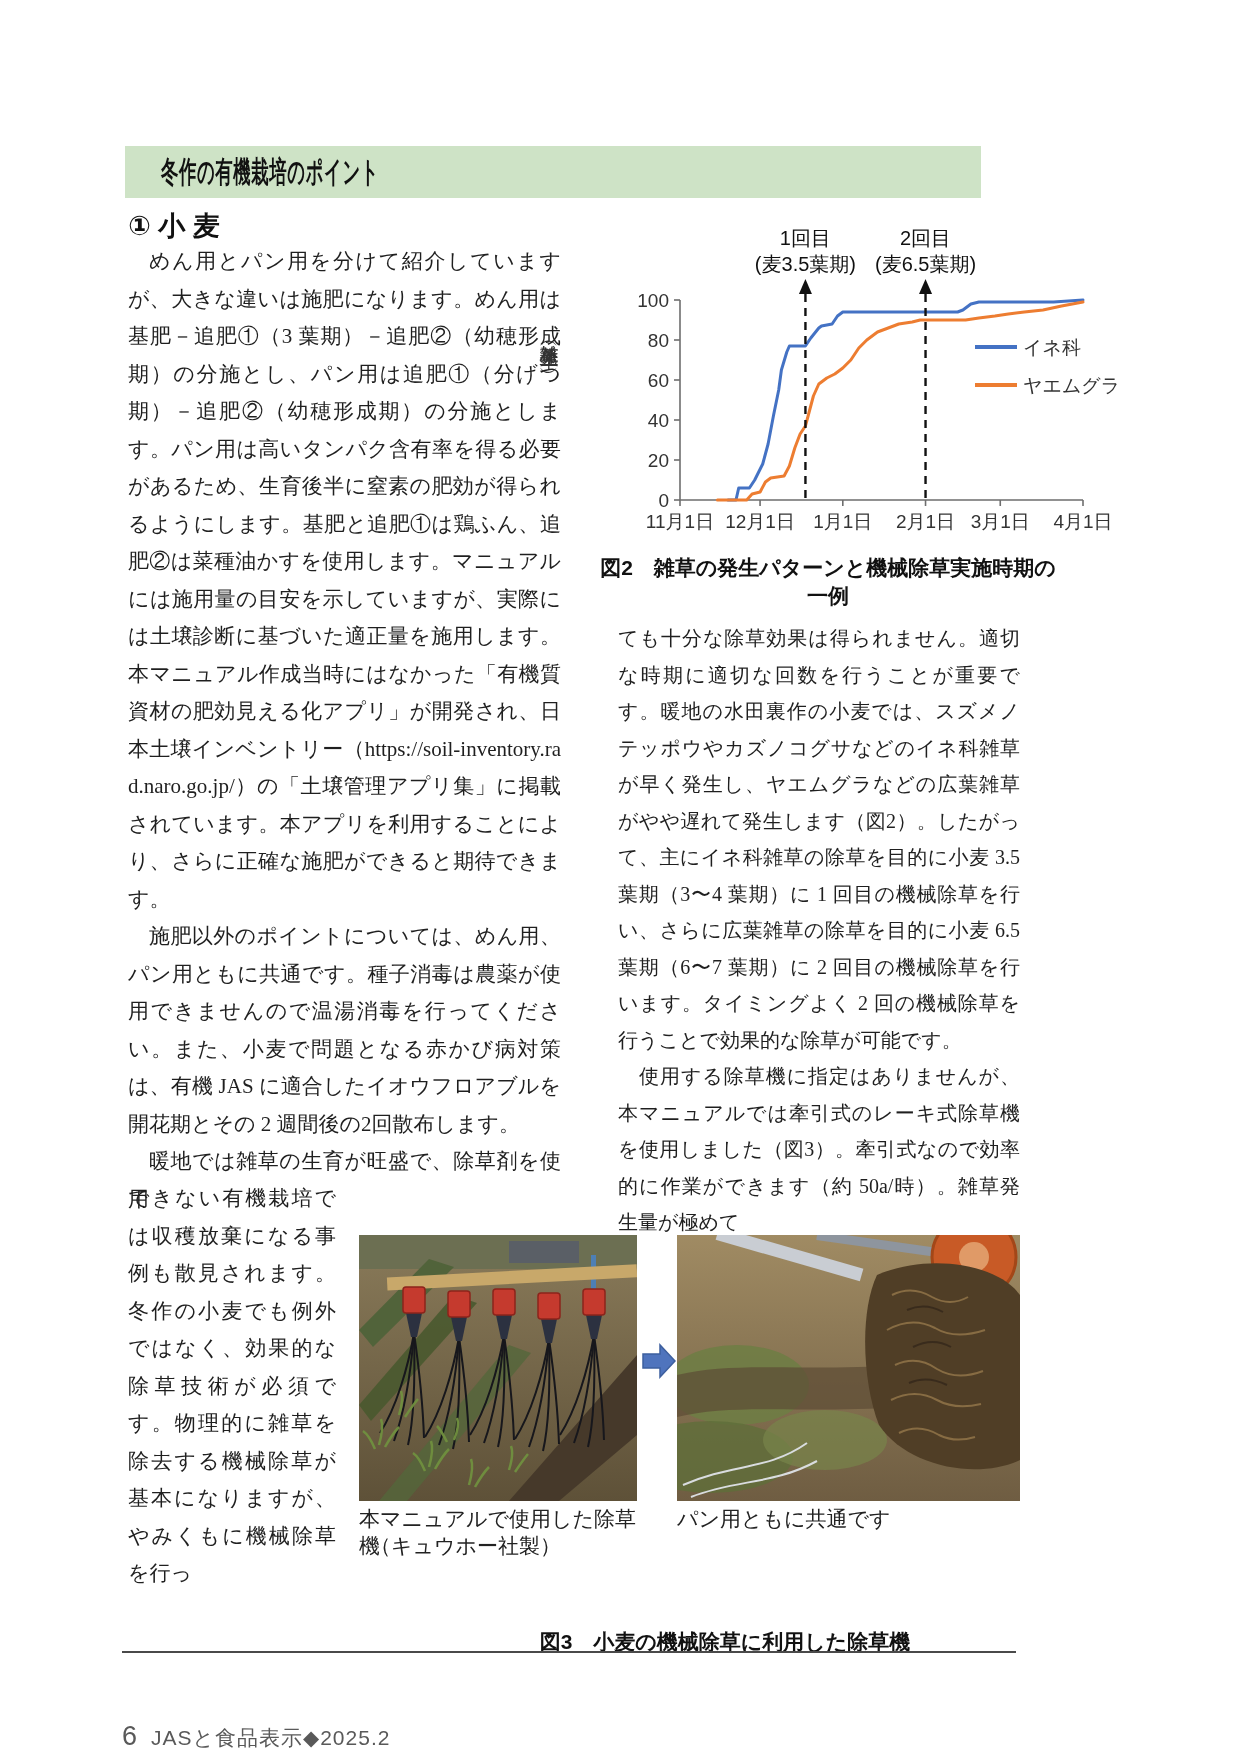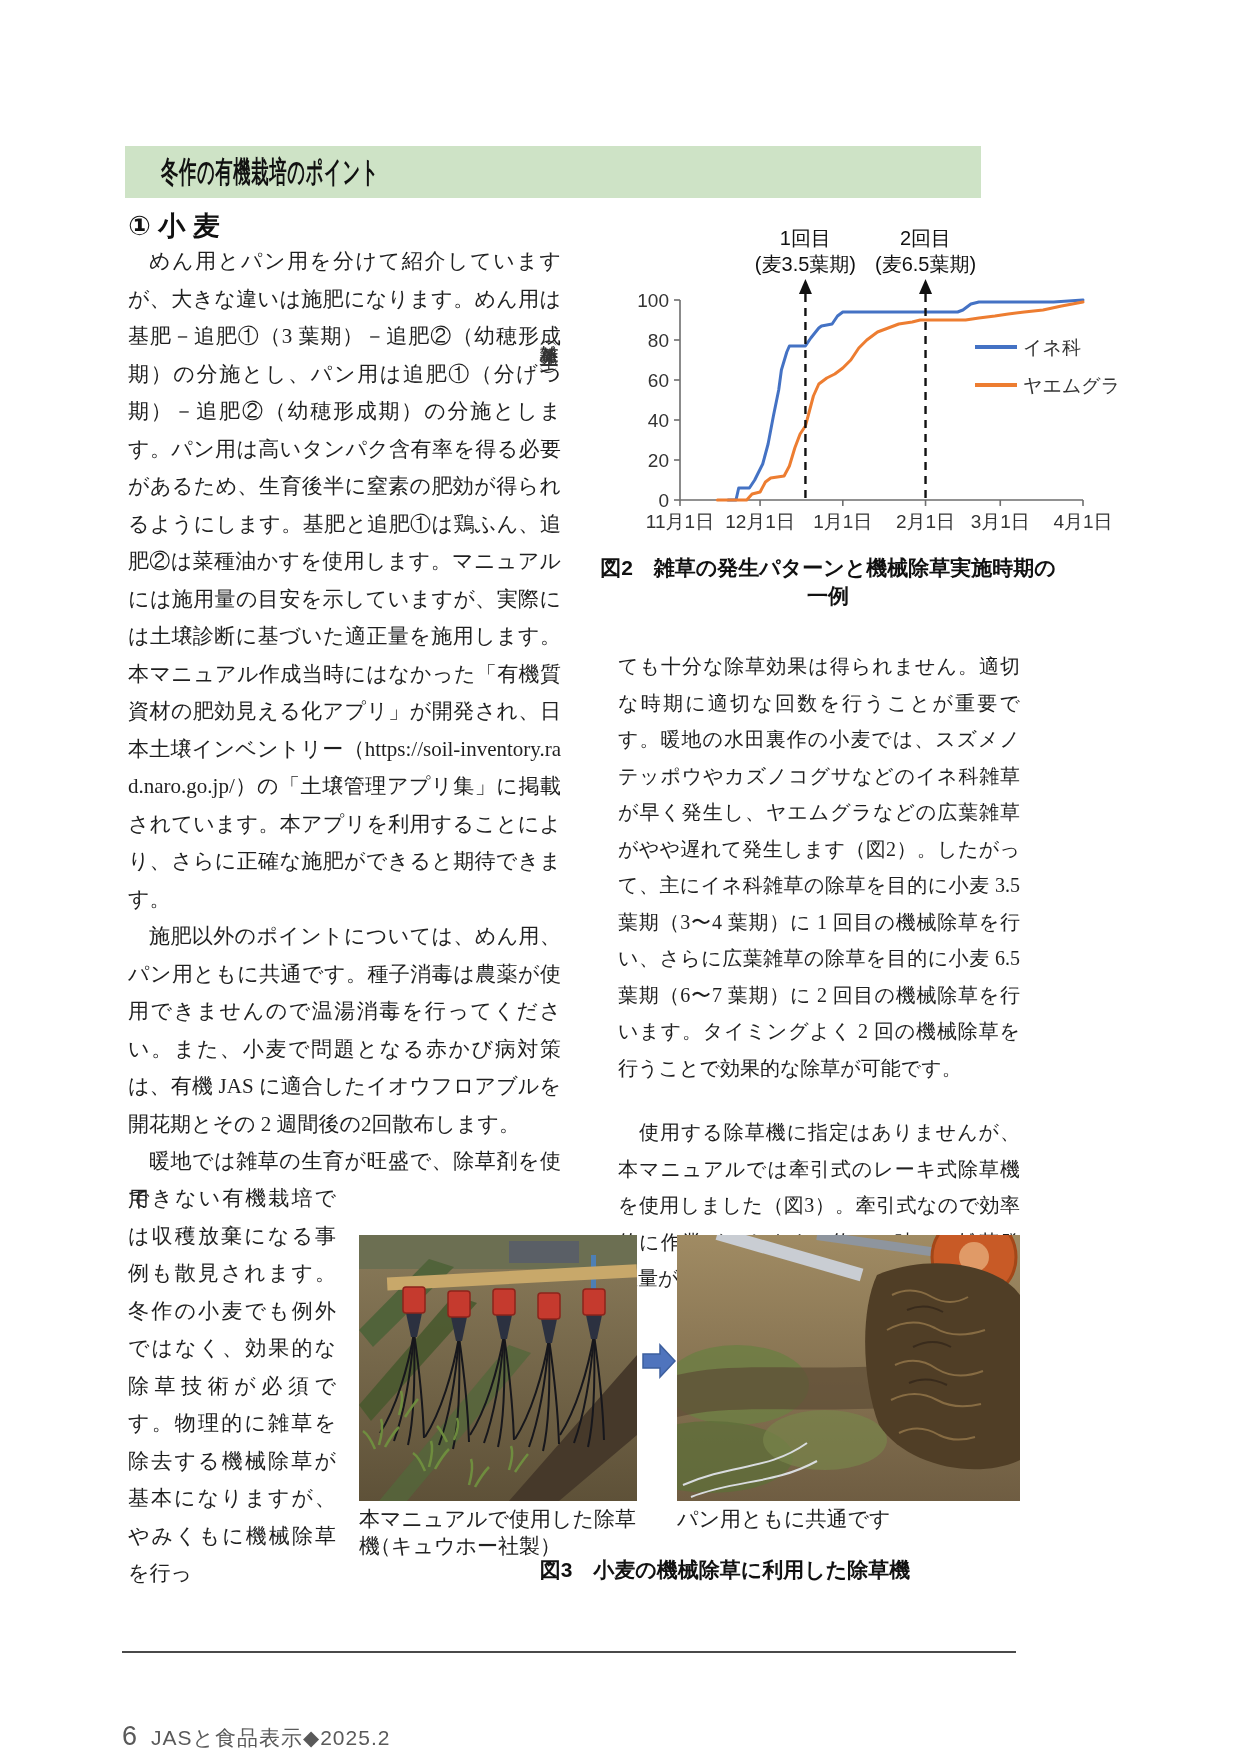--- a/index.html
+++ b/index.html
@@ -19,35 +19,35 @@
     font-family:"Liberation Sans","DejaVu Sans",sans-serif;font-weight:bold;font-size:27px;color:#111;white-space:nowrap;
   }
   
   .col-left{position:absolute;left:128px;top:243px;width:433px;}
   .col-left p, .col-right p, .col-narrow{
     margin:0;font-size:21px;line-height:37.5px;text-align:justify;word-break:break-all;
   }
   .indent{text-indent:21px;}
   .col-narrow{position:absolute;left:128px;top:1180px;width:208px;}
   .col-right{position:absolute;left:618px;top:620px;width:402px;}
-  .col-right p{font-size:20px;line-height:36.5px;margin-top:28px;}
+  .col-right p{font-size:20px;line-height:36.5px;}
   
   .chart-wrap{position:absolute;left:530px;top:195px;width:600px;height:345px;}
   .ylabel{
     position:absolute;left:536px;top:330px;height:140px;
     font-family:"Liberation Sans","DejaVu Sans",sans-serif;font-size:19px;color:#333;
     writing-mode:vertical-rl;text-orientation:upright;letter-spacing:1px;
   }
   svg text.tick{font-family:"Liberation Sans","DejaVu Sans",sans-serif;font-size:19px;fill:#333;}
   svg text.ann{font-family:"Liberation Sans","DejaVu Sans",sans-serif;font-size:20px;fill:#111;}
   .fig-caption{
     position:absolute;font-family:"Liberation Sans","DejaVu Sans",sans-serif;font-weight:bold;font-size:21px;color:#111;text-align:center;
   }
   .fig2-caption{left:598px;top:554px;width:460px;}
-  .fig3-caption{left:430px;top:1556px;width:590px;}
+  .fig3-caption{left:430px;top:1628px;width:590px;}
   
   .photo{position:absolute;top:1235px;height:266px;}
   .photo-left{left:359px;width:278px;}
   .photo-right{left:677px;width:343px;}
   .arrow-icon{position:absolute;left:642px;top:1343px;width:34px;height:36px;}
   .photo-caption{
     position:absolute;font-family:Liberation Mono, monospace;font-size:21px;color:#222;text-align:left;line-height:27px;
   }
   .cap-l1{left:359px;width:278px;top:1507px;}
   .cap-l2{left:370px;width:278px;top:1534px;}

